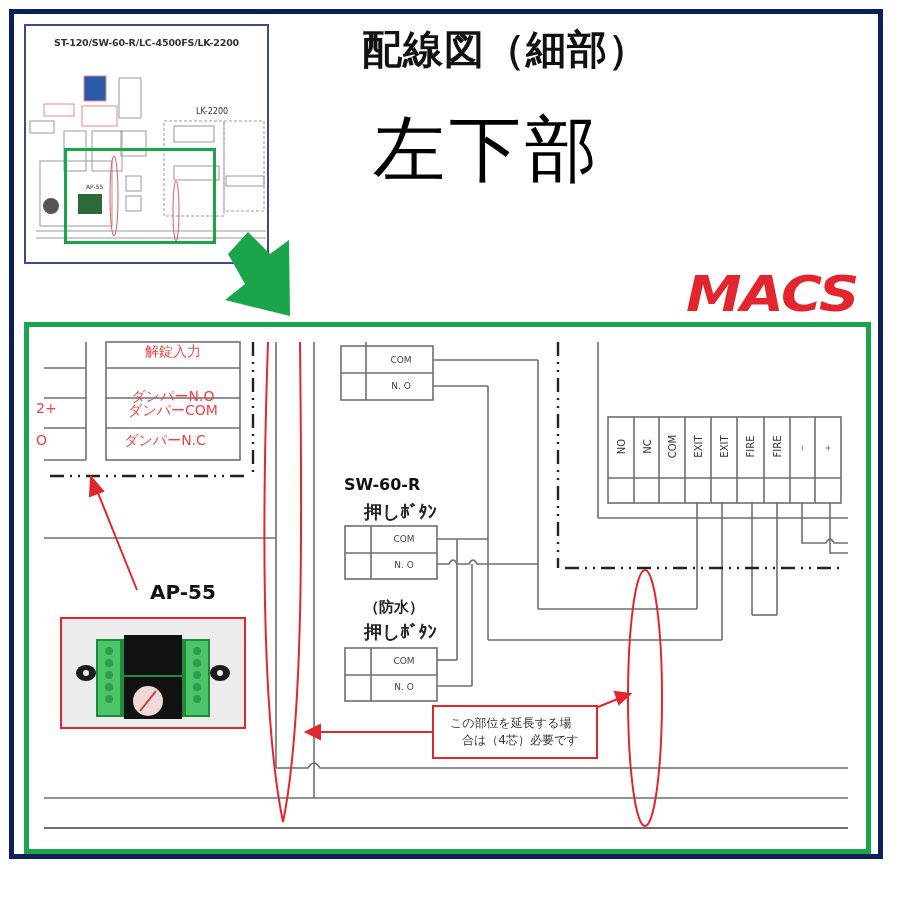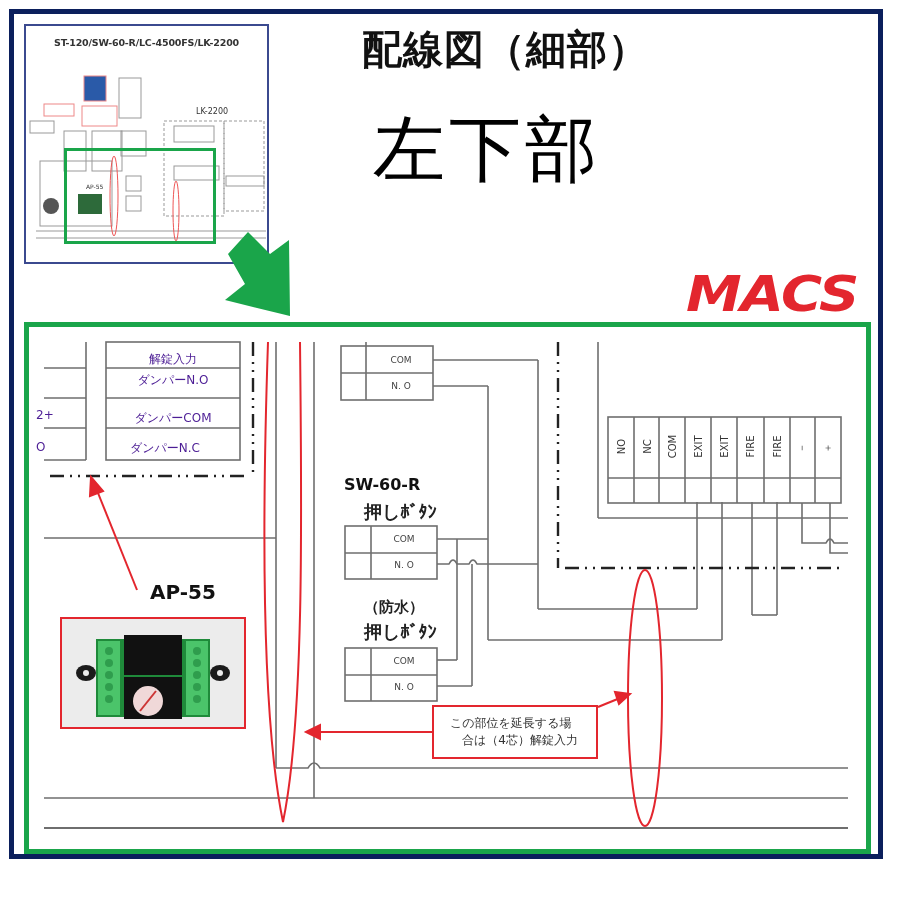--- a/index.html
+++ b/index.html
@@ -11,21 +11,21 @@
   .thumb-sub { position: absolute; left: 0; right: 0; top: 11px; text-align: center; font-weight: bold; font-size: 9.5px; color: #333; letter-spacing: -0.2px; }
   .thumb-hl { position: absolute; left: 38px; top: 122px; width: 152px; height: 96px; border: 3px solid #1aa54a; box-sizing: border-box; }
   #title1 { left: 362px; top: 22px; font-size: 40px; font-weight: bold; color: #111; letter-spacing: 1px; white-space: nowrap; }
   #title2 { left: 345px; top: 102px; font-size: 72px; font-weight: normal; color: #000; letter-spacing: 4px; white-space: nowrap; margin-left: 28px; }
   #logo { left: 686px; top: 250px; width: 172px; height: 64px; margin-top: 21px; }
   .logo-text { position: absolute; left: 0; top: -6px; font-size: 50px; font-weight: 900; font-style: italic; color: #e3262e; letter-spacing: -1px; transform: scaleX(1.12); transform-origin: left; font-family: "DejaVu Sans", sans-serif; }
   .logo-bar { position: absolute; left: 0; top: 52px; width: 150px; height: 8px; background: #1a6fc2; }
   .logo-stripe { position: absolute; top: 52px; width: 5px; height: 8px; background: #1a6fc2; transform: skewX(35deg); }
   #main-frame { left: 24px; top: 322px; width: 847px; height: 532px; border: 5px solid #1aa54a; box-sizing: border-box; background: #fff; }
   svg#wires { position: absolute; left: 0; top: 0; width: 900px; height: 900px; pointer-events: none; }
-  .cell-text { position: absolute; color: #4c1d95; font-size: 12px; white-space: nowrap; text-align: center; margin-top: 8px; }
+  .cell-text { position: absolute; color: #ef4444; font-size: 14px; white-space: nowrap; text-align: center; }
   .small-term { position: absolute; font-size: 9px; color: #444; text-align: center; width: 62px; }
   .vlabel { position: absolute; font-size: 10px; color: #333; transform: rotate(-90deg); transform-origin: center; width: 40px; text-align: center; }
   .sw-title { position: absolute; font-weight: bold; font-size: 16px; color: #111; }
   .sw-sub { position: absolute; font-size: 18px; color: #222; font-weight: bold; }
   #ap-label { left: 150px; top: 580px; font-weight: bold; font-size: 20px; color: #111; }
   #ap-photo { left: 60px; top: 617px; width: 186px; height: 112px; border: 2px solid #e3262e; box-sizing: border-box; background: #e9e9e9; }
   #note { left: 432px; top: 705px; width: 166px; height: 54px; border: 2px solid #e3262e; box-sizing: border-box; background: #fff; font-size: 12px; color: #333; line-height: 17px; padding: 8px 0 0 16px; }
   #note div { white-space: nowrap; }
 </style>
 </head>
@@ -171,21 +171,21 @@
     <polygon points="306,732 320,725 320,739"></polygon>
     <line x1="598" y1="707" x2="620" y2="698"></line>
     <polygon points="630,694 615,692 619,704"></polygon>
   </g>
 </svg>
 
 <div class="cell-text" style="left:36px;top:400px;width:50px;text-align:left">2+</div>
 <div class="cell-text" style="left:36px;top:432px;width:40px;text-align:left">O</div>
 
 <div class="cell-text" style="left:106px;top:343px;width:134px">解錠入力</div>
-<div class="cell-text" style="left:106px;top:364px;width:134px">ダンパーN.O</div>
+<div class="cell-text" style="left:106px;top:388px;width:134px">ダンパーN.O</div>
 <div class="cell-text" style="left:106px;top:402px;width:134px">ダンパーCOM</div>
 <div class="cell-text" style="left:106px;top:432px;width:118px">ダンパーN.C</div>
 
 <div class="small-term" style="left:370px;top:355px">COM</div>
 <div class="small-term" style="left:370px;top:381px">N. O</div>
 
 <div class="sw-title" style="left:344px;top:475px">SW-60-R</div>
 <div class="sw-sub" style="left:364px;top:500px">押しﾎﾞﾀﾝ</div>
 <div class="small-term" style="left:373px;top:534px">COM</div>
 <div class="small-term" style="left:373px;top:560px">N. O</div>
@@ -230,14 +230,14 @@
     </g>
     <rect x="62" y="16" width="58" height="40" fill="#111"></rect>
     <rect x="62" y="58" width="58" height="42" fill="#111"></rect>
     <circle cx="86" cy="82" r="15" fill="#f0d8d8"></circle>
     <line x1="78" y1="92" x2="94" y2="72" stroke="#c33" stroke-width="2"></line>
   </svg>
 </div>
 
 <div id="note" class="abs">
   <div>この部位を延長する場</div>
-  <div style="padding-left:12px">合は（4芯）解錠入力</div>
+  <div style="padding-left:12px">合は（4芯）必要です</div>
 </div>
 
 </body></html>

